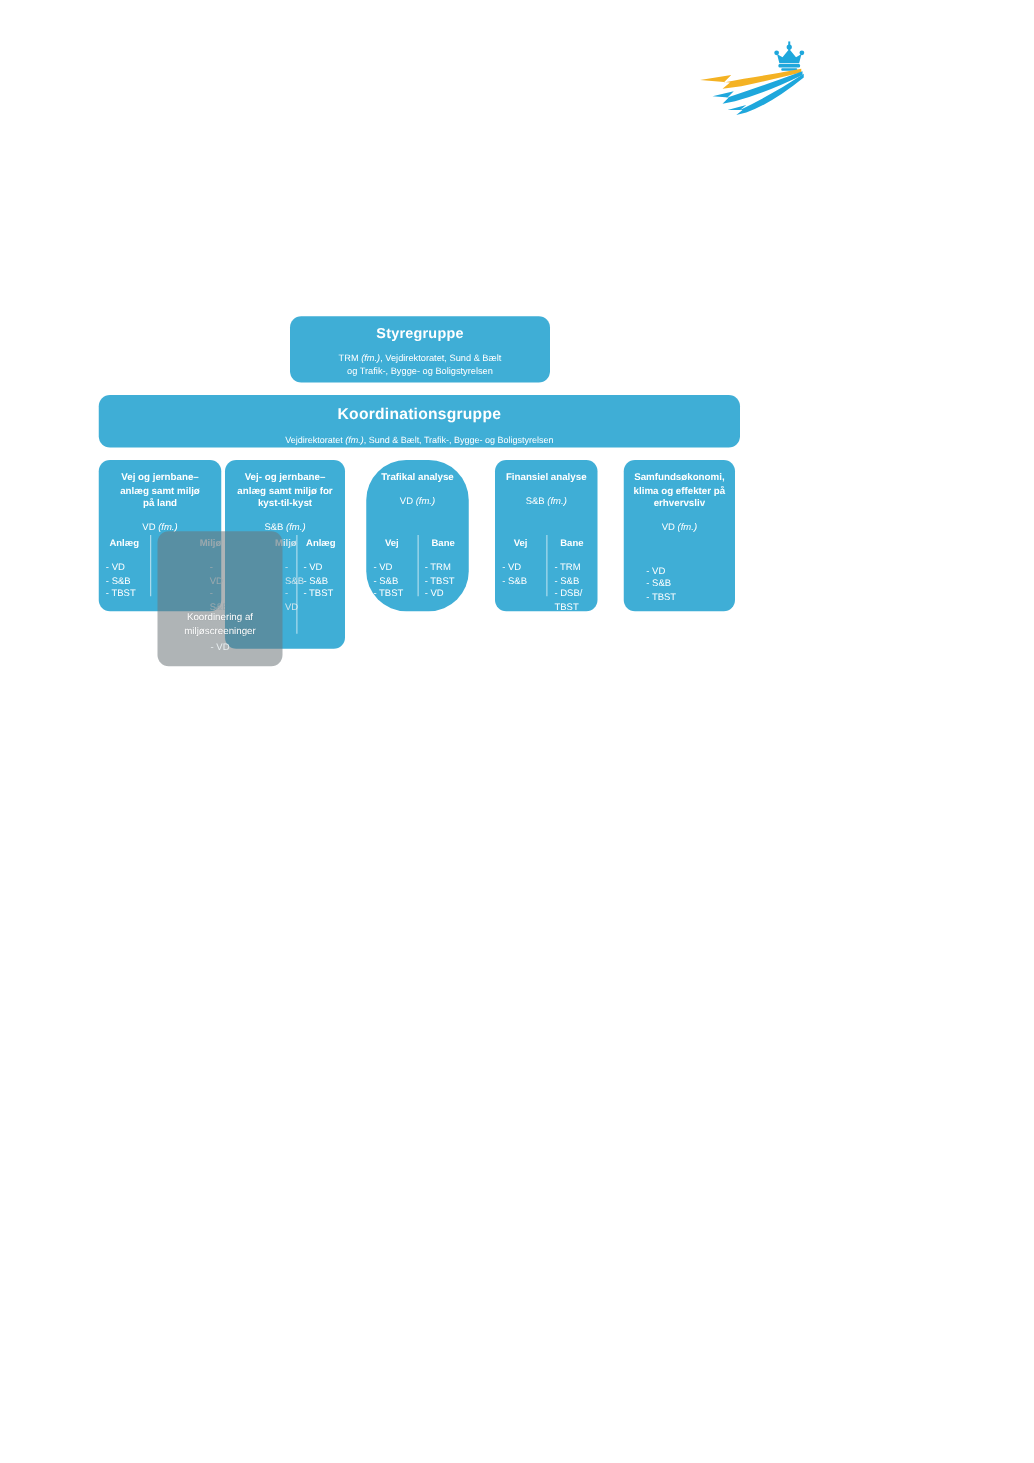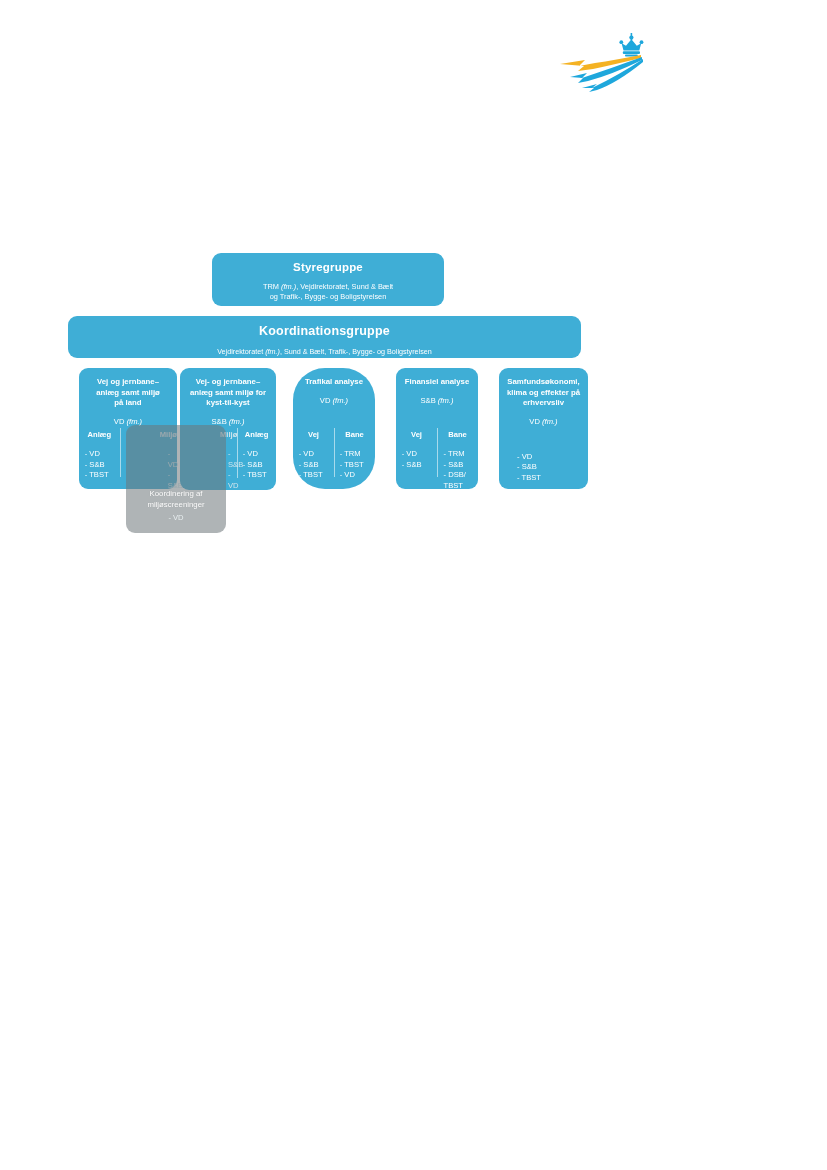--- a/index.html
+++ b/index.html
@@ -37,35 +37,35 @@
     font-weight: bold;
     letter-spacing: 0.2px;
   }
   .box-sub {
     font-weight: normal;
   }
   .ital { font-style: italic; }
 
   
   #styregruppe {
-    left: 212px;
+    left: 232px;
     top: 253px;
-    width: 232px;
+    width: 208px;
     height: 53px;
     padding-top: 8px;
   }
   #styregruppe .box-title { font-size: 11.5px; }
   #styregruppe .box-sub {
     font-size: 7.4px;
     line-height: 10px;
     margin-top: 9px;
   }
 
   #koordinationsgruppe {
-    left: 68px;
+    left: 79px;
     top: 316px;
     width: 513px;
     height: 42px;
     padding-top: 8px;
   }
   #koordinationsgruppe .box-title { font-size: 12.5px; }
   #koordinationsgruppe .box-sub {
     font-size: 7.2px;
     margin-top: 9px;
     text-align: center;
@@ -118,21 +118,21 @@
     top: 2px;
     bottom: 6px;
     width: 1px;
     background: rgba(255,255,255,0.55);
   }
 
   
   .muted .sub-title, .muted .sub-list { color: #cfe4ec; margin-left: 40px; }
 
   #col1 { left: 79px; width: 98px; height: 121px; }
-  #col2 { left: 180px; width: 96px; height: 122px; }
+  #col2 { left: 180px; width: 96px; height: 151px; }
   #col3 { left: 293px; width: 82px; height: 121px; border-radius: 32px; }
   #col4 { left: 396px; width: 82px; height: 121px; }
   #col5 { left: 499px; width: 89px; height: 121px; }
 
   #col5 .col-list {
     font-size: 7.6px;
     line-height: 10.5px;
     text-align: left;
     padding-left: 18px;
     margin-top: 26px;

